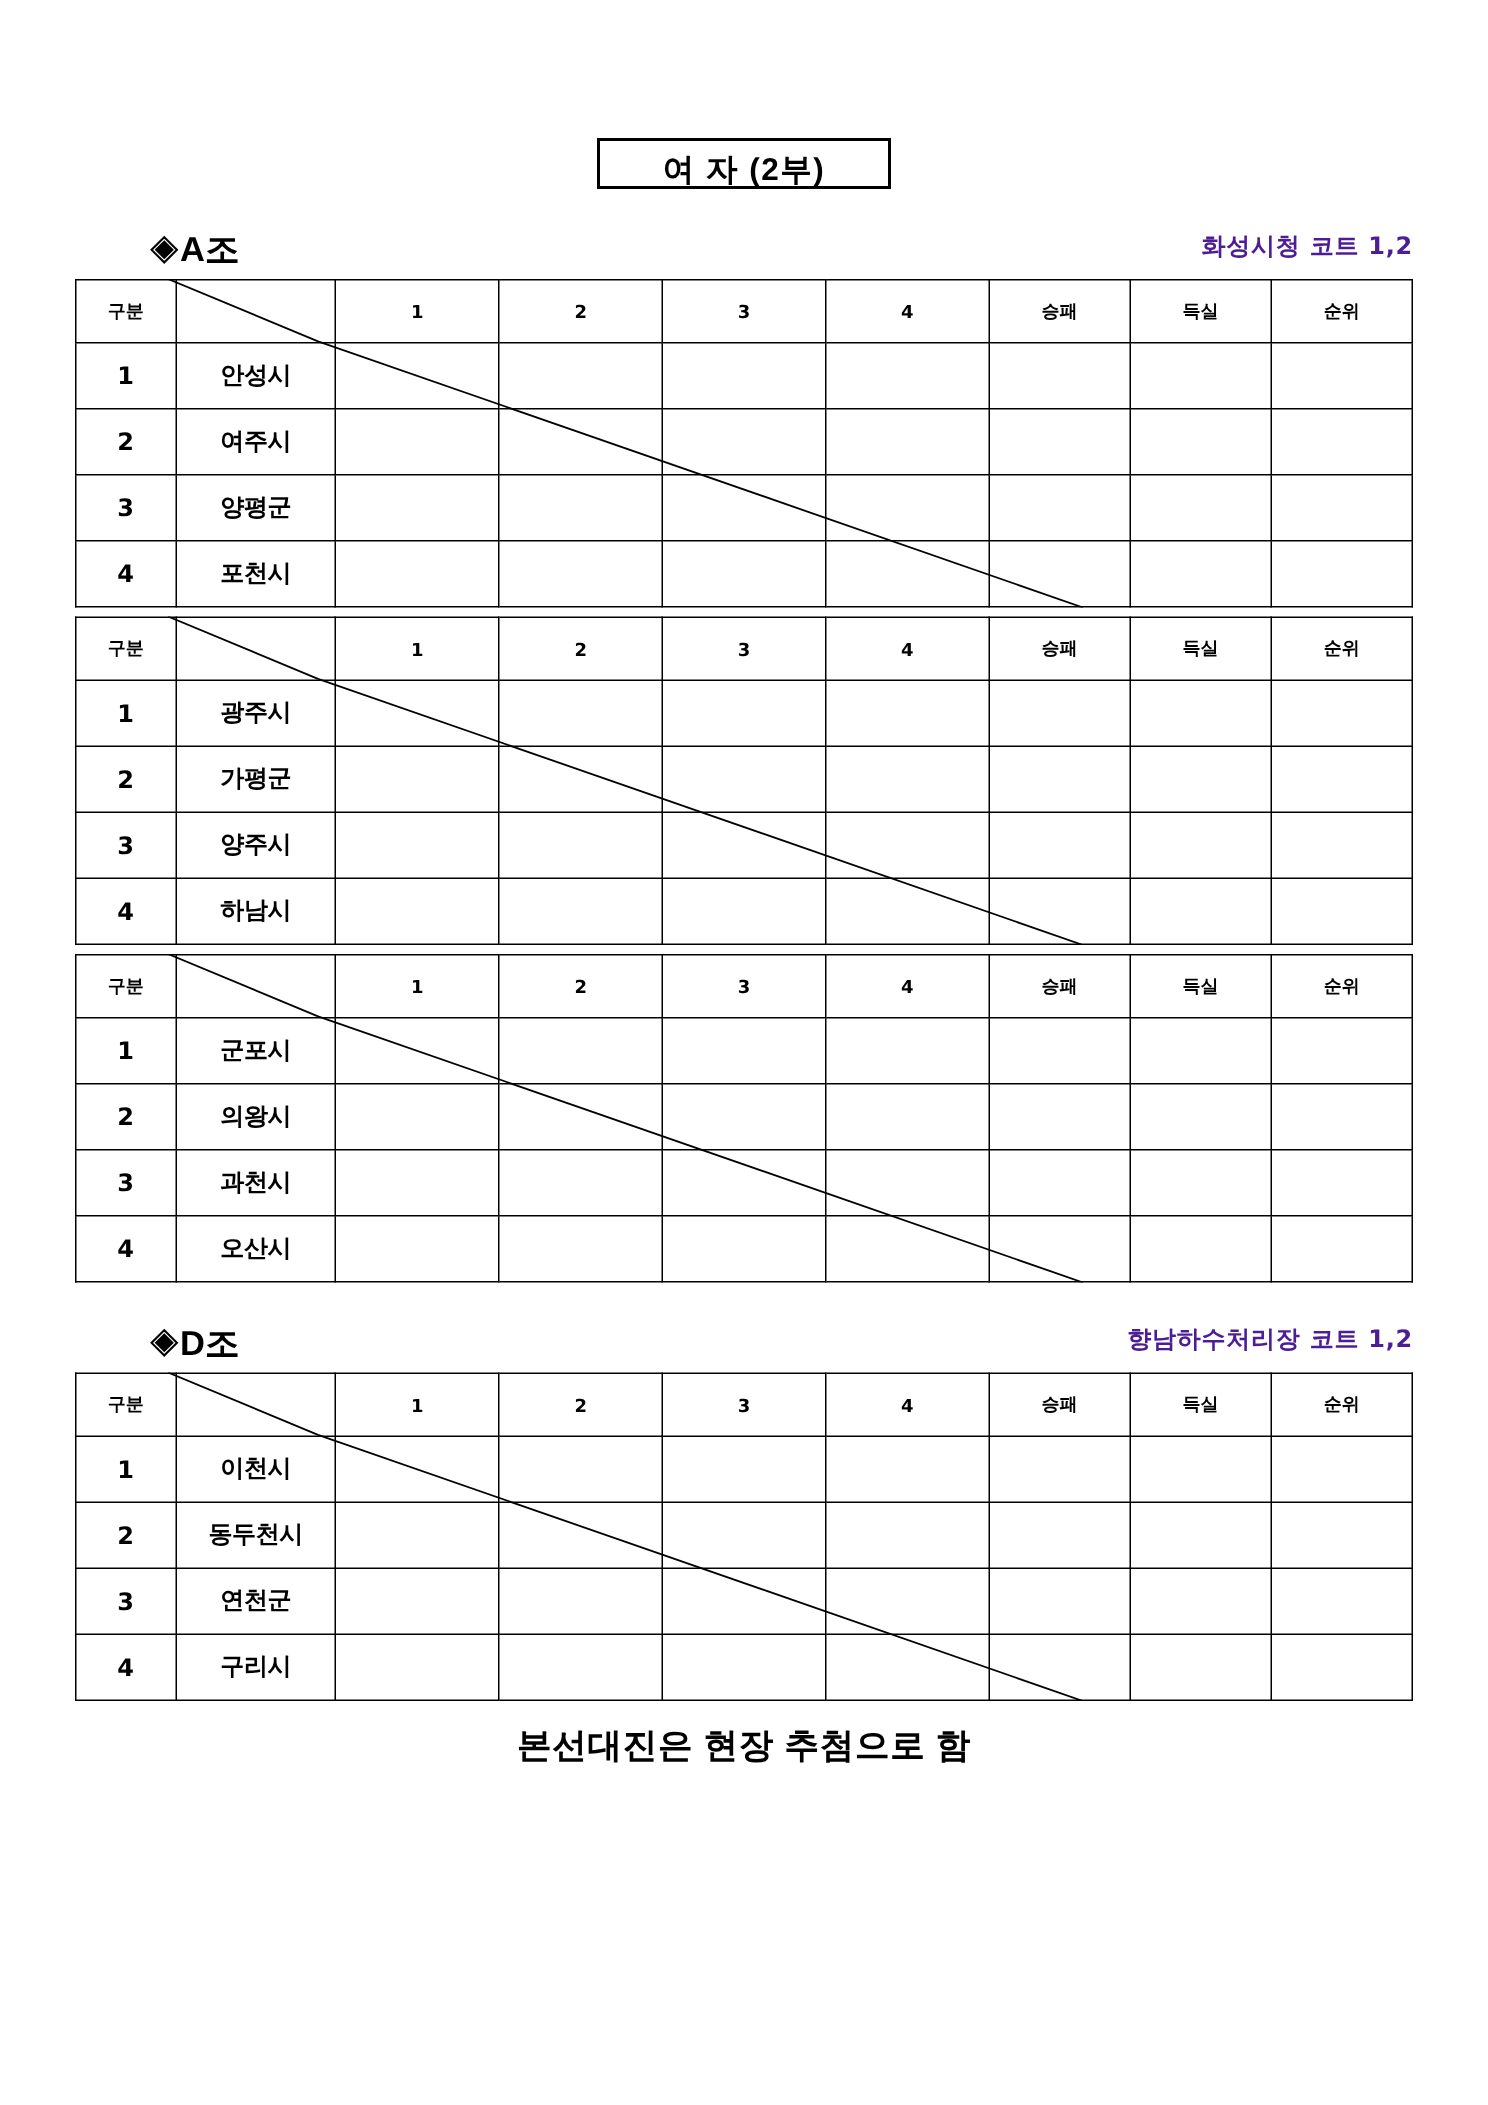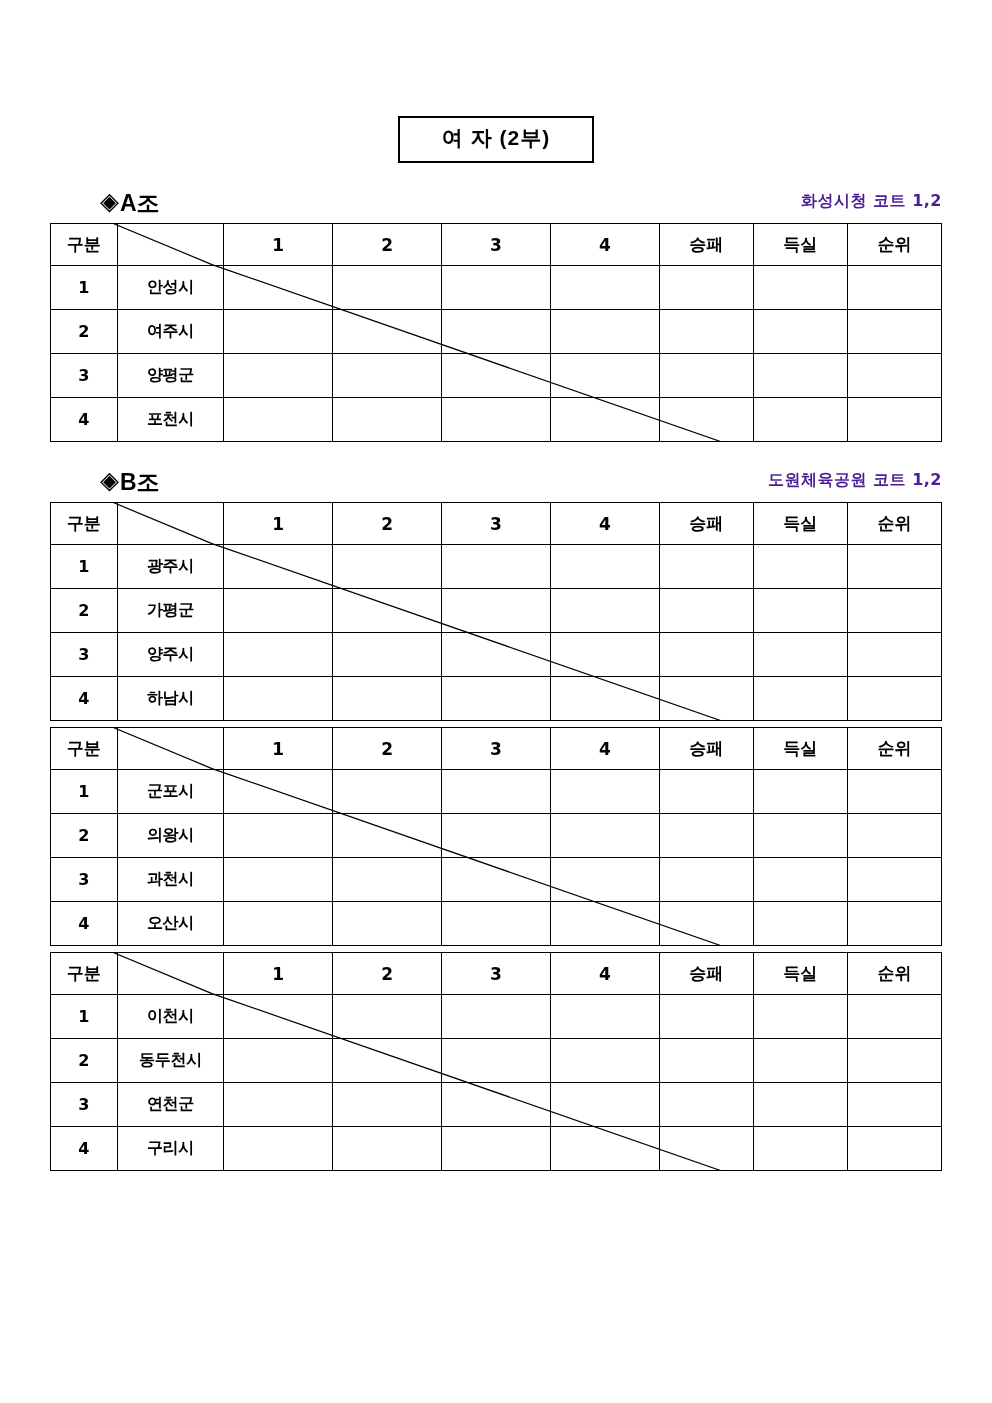--- a/index.html
+++ b/index.html
@@ -24,26 +24,25 @@
   }
 
   
   .title-wrap {
     display: flex;
     justify-content: center;
     margin-top: 92px;
   }
   .title-box {
     border: 2px solid #000;
-    padding: 9px 42px 13px 42px;
+    padding: 9px 42px 0 42px;
     font-size: 21px;
     font-weight: bold;
     letter-spacing: 1px;
     line-height: 1;
-    margin-top: 24px;
   }
 
   
   .group-head {
     position: relative;
     height: 30px;
     margin-top: 24px;
   }
   .group-label {
     position: absolute;
@@ -86,21 +85,21 @@
     border: 1px solid #000;
     height: 43px;
     text-align: center;
     vertical-align: middle;
     font-size: 16px;
     font-weight: bold;
     padding: 0;
   }
   table.grid tr.head td {
     height: 41px;
-    font-size: 17px;
+    font-size: 12px;
   }
   .c-no    { width: 62px; }
   .c-team  { width: 100px; }
   .c-m     { width: 102px; }
   .c-stat  { width: 88px; }
 
   .head .c-no   { font-size: 16px; }
   .head .c-m    { font-size: 19px; font-family: "DejaVu Sans", sans-serif; }
   .head .c-stat { font-size: 16px; }
 
@@ -200,26 +199,20 @@
         <td></td>
       </tr>
     </tbody>
       </table>
     <svg class="diag" viewBox="0 0 892 216" preserveAspectRatio="none">
       <line x1="62" y1="0" x2="162" y2="41" stroke="#000" stroke-width="1.2"></line>
       <line x1="162" y1="41" x2="672" y2="216" stroke="#000" stroke-width="1.2"></line>
     </svg>
   </div>
 
-  <div class="group-head">
-    <div class="group-label">
-      <span class="diamond">◈</span><span>B조</span>
-    </div>
-    <div class="group-court">도원체육공원 코트 1,2</div>
-  </div>
   <div class="tbl-wrap">
     <table class="grid">
       <tbody>
           <tr class="head">
         <td class="c-no">구분</td>
         <td class="c-team"></td>
         <td class="c-m">1</td>
         <td class="c-m">2</td>
         <td class="c-m">3</td>
         <td class="c-m">4</td>
@@ -338,20 +331,26 @@
         <td></td>
       </tr>
     </tbody>
       </table>
     <svg class="diag" viewBox="0 0 892 216" preserveAspectRatio="none">
       <line x1="62" y1="0" x2="162" y2="41" stroke="#000" stroke-width="1.2"></line>
       <line x1="162" y1="41" x2="672" y2="216" stroke="#000" stroke-width="1.2"></line>
     </svg>
   </div>
 
+  <div class="group-head">
+    <div class="group-label">
+      <span class="diamond">◈</span><span>D조</span>
+    </div>
+    <div class="group-court">향남하수처리장 코트 1,2</div>
+  </div>
   <div class="tbl-wrap">
     <table class="grid">
       <tbody>
           <tr class="head">
         <td class="c-no">구분</td>
         <td class="c-team"></td>
         <td class="c-m">1</td>
         <td class="c-m">2</td>
         <td class="c-m">3</td>
         <td class="c-m">4</td>
@@ -404,14 +403,15 @@
         <td></td>
       </tr>
     </tbody>
       </table>
     <svg class="diag" viewBox="0 0 892 216" preserveAspectRatio="none">
       <line x1="62" y1="0" x2="162" y2="41" stroke="#000" stroke-width="1.2"></line>
       <line x1="162" y1="41" x2="672" y2="216" stroke="#000" stroke-width="1.2"></line>
     </svg>
   </div>
 
+  <div class="footer">본선대진은 현장 추첨으로 함</div>
 
 </div>
 
 </body></html>

